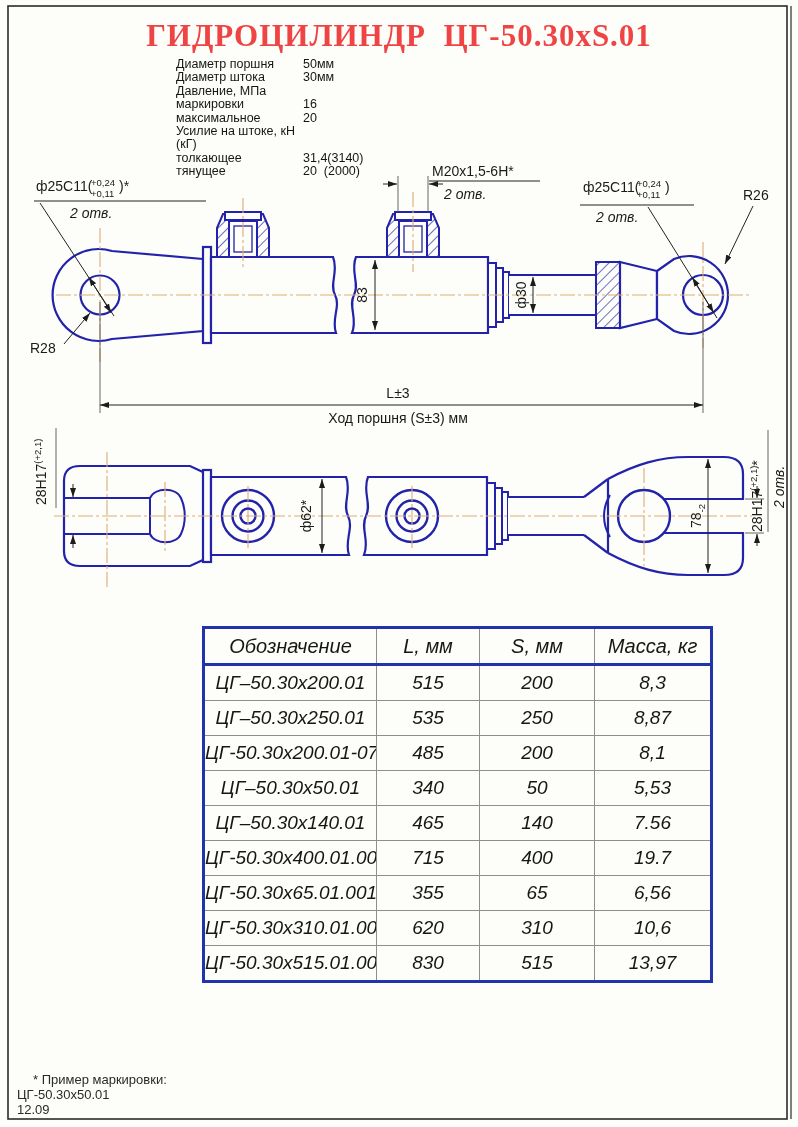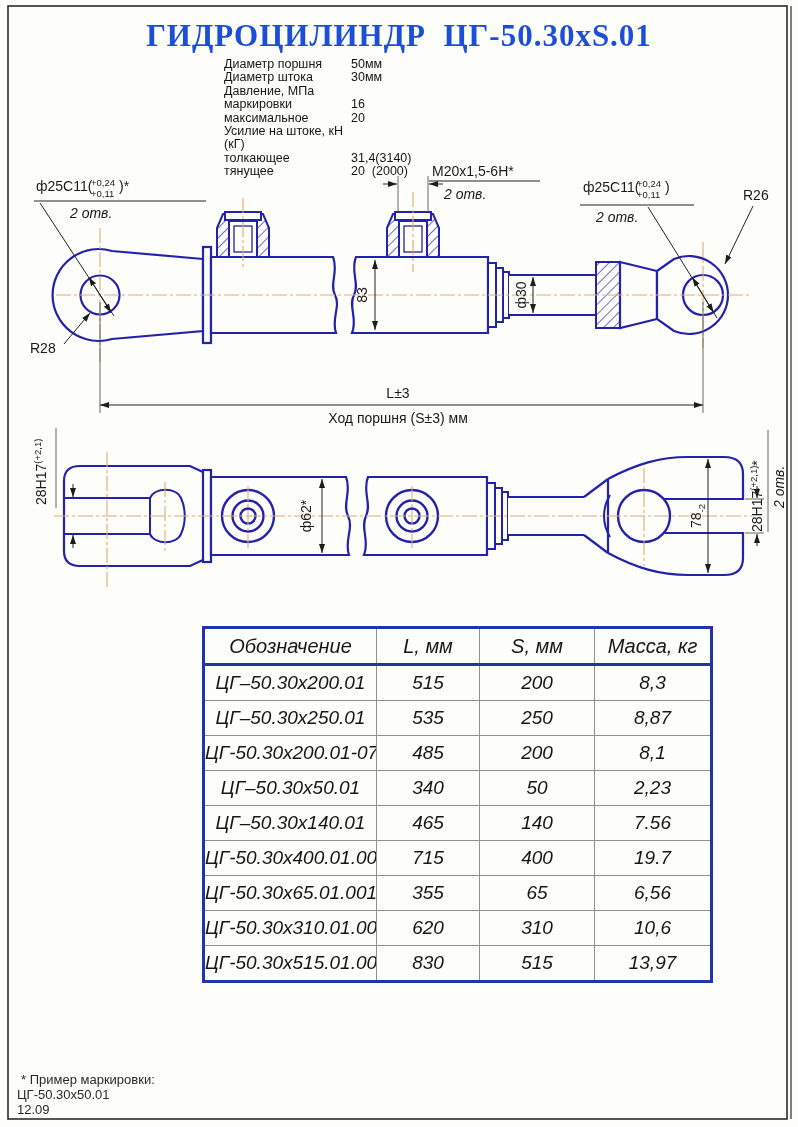--- a/index.html
+++ b/index.html
@@ -1,33 +1,33 @@
 <!DOCTYPE html>
 <html><head>
 <meta charset="utf-8">
 <style>
   html,body{margin:0;padding:0;background:#fff;}
   .page{position:relative;width:798px;height:1127px;background:#fdfdfa;overflow:hidden;
         font-family:"Liberation Sans",sans-serif;}
   .title{position:absolute;top:18px;left:0;width:798px;text-align:center;
          font-family:"Liberation Serif",serif;font-weight:bold;font-size:31px;
-         letter-spacing:1px;color:#1d4ed8;white-space:pre;}
+         letter-spacing:1px;color:#ef4444;white-space:pre;}
   .specs{position:absolute;left:176px;top:58px;font-size:12.5px;line-height:13.4px;color:#151515;}
   .spec-row{display:flex;}
-  .spec-label{width:127px;margin-left:48px;}
+  .spec-label{width:127px;}
   .spec-value{white-space:pre;}
   svg.draw{position:absolute;left:0;top:0;}
   .spec-table{position:absolute;left:202px;top:626px;width:508px;border-collapse:collapse;
         table-layout:fixed;font-style:italic;font-size:19px;color:#161616;text-align:center;
         border:3px solid #2233ae;background:transparent;}
   .spec-table th,.spec-table td{border:1px solid #8f8f8f;height:34px;padding:0;overflow:hidden;
         font-weight:normal;white-space:nowrap;}
   .spec-table thead th{border-bottom:3px solid #2233ae;font-size:20px;}
   .footnote{position:absolute;left:17px;top:1072px;font-size:13px;line-height:15px;color:#2a2a2a;}
-  .fn-first{margin-left:4px;}
+  .fn-first{margin-left:16px;}
   
   .dl{font-family:"Liberation Sans",sans-serif;font-size:14px;fill:#1a1a1a;}
   .dli{font-family:"Liberation Sans",sans-serif;font-size:14px;font-style:italic;fill:#1a1a1a;}
   .dls{font-size:9.5px;}
 </style>
 </head>
 <body>
 
 <div class="page">
 
@@ -316,21 +316,21 @@
         <tr>
           <td>ЦГ-50.30х200.01-07</td>
           <td>485</td>
           <td>200</td>
           <td>8,1</td>
         </tr>
         <tr>
           <td>ЦГ–50.30х50.01</td>
           <td>340</td>
           <td>50</td>
-          <td>2,23</td>
+          <td>5,53</td>
         </tr>
         <tr>
           <td>ЦГ–50.30х140.01</td>
           <td>465</td>
           <td>140</td>
           <td>7.56</td>
         </tr>
         <tr>
           <td>ЦГ-50.30х400.01.001 СБ</td>
           <td>715</td>

